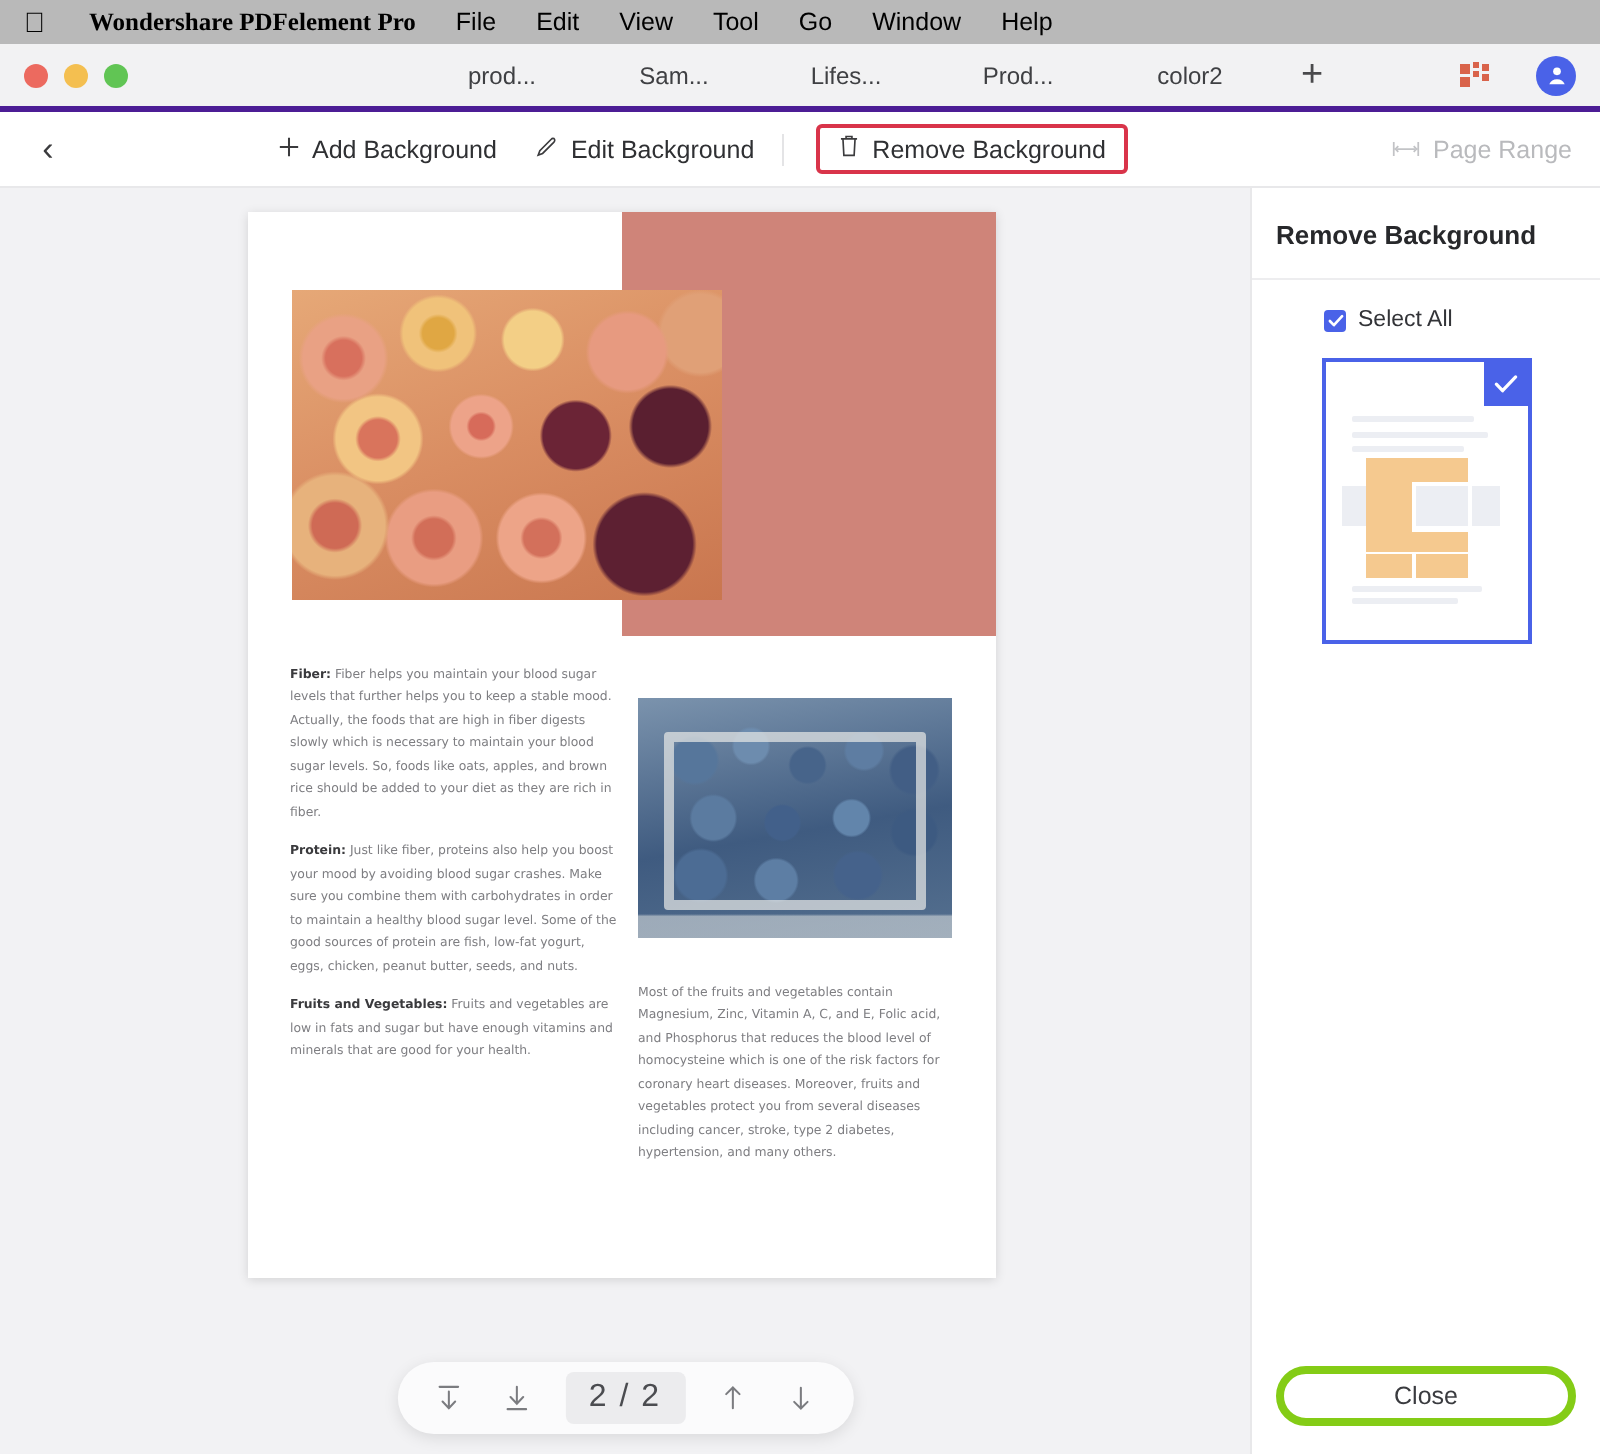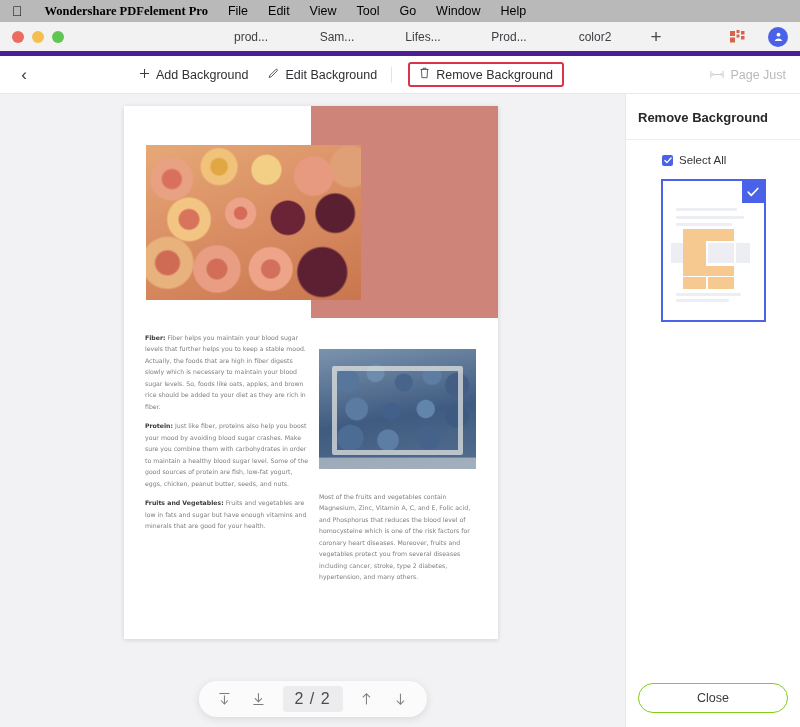--- a/index.html
+++ b/index.html
@@ -22,21 +22,21 @@
     color: #000;
   }
   .apple-logo { font-size: 14px; line-height: 1; margin-right: 2px; }
   .menubar-item { white-space: nowrap; }
   .menubar-app { font-weight: 700; font-family: Liberation Serif, serif; }
 
   
   .tabbar {
     height: 34px;
     background: #f2f2f3;
-    border-bottom: 5px solid #4c1d95;
+    border-bottom: 3px solid #4c1d95;
     display: flex;
     align-items: center;
     position: relative;
   }
   .traffic { display: flex; gap: 8px; padding-left: 12px; align-items: center; }
   .dot { width: 12px; height: 12px; border-radius: 50%; display: block; }
   .dot.red { background: #ec6a5f; }
   .dot.yellow { background: #f4bf50; }
   .dot.green { background: #61c554; }
 
@@ -334,21 +334,21 @@
     color: #fff;
     border: none;
     border-radius: 15px;
     font-size: 12.5px;
     font-family: "Liberation Sans", sans-serif;
   }
   .btn-close {
     width: 100%; height: 30px;
     background: #fff;
     color: #3a3b3f;
-    border: 1px solid #84cc16;
+    border: 4px solid #84cc16;
     border-radius: 15px;
     font-size: 12.5px;
     font-family: "Liberation Sans", sans-serif;
   }
 </style>
 </head>
 <body>
 
 <div class="menubar">
   <span class="apple-logo"></span>
@@ -431,21 +431,21 @@
       <span>Remove Background</span>
     </div>
   </div>
 
   <div class="page-range">
     <span>
       <svg width="14" height="9" viewBox="0 0 16 10">
         <path d="M1 1v8M15 1v8M3 5h10M3.6 3.4 2 5l1.6 1.6M12.4 3.4 14 5l-1.6 1.6" stroke="#c2c3c6" stroke-width="1" fill="none"></path>
       </svg>
     </span>
-    <span>Page Just</span>
+    <span>Page Range</span>
   </div>
 </div>
 
 <div class="main">
 
   <div class="viewer">
 
     <div class="pdf-page">
       <div class="pink-block"></div>
       <div class="pink-title">FOOD THAT YOU SHOULD EAT TO FEEL GOOD</div>

